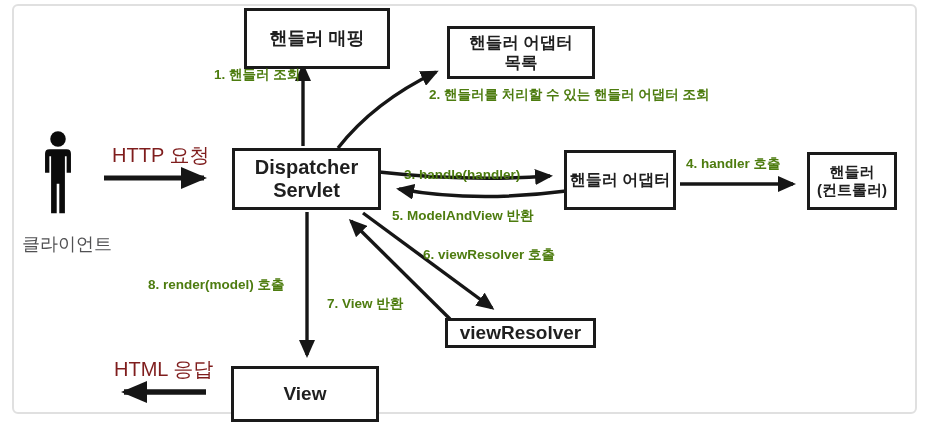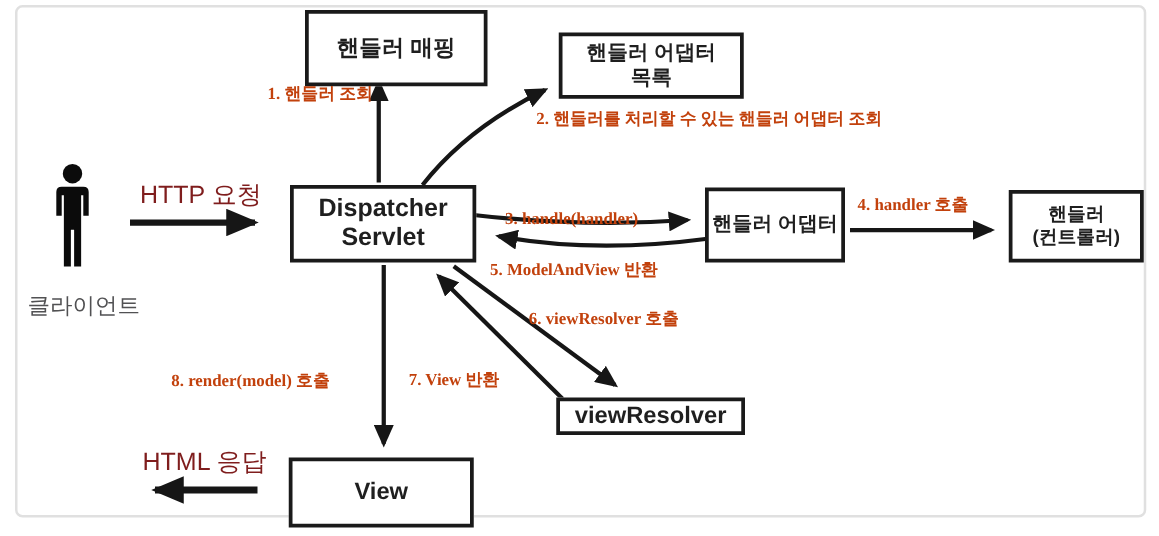--- a/index.html
+++ b/index.html
@@ -8,32 +8,32 @@
   .frame{position:absolute;left:12px;top:4px;width:901px;height:406px;
          border:2px solid #e0e0e0;border-radius:6px;background:#ffffff;}
   svg.arrows{position:absolute;left:0;top:0;z-index:1;}
   .node{position:absolute;z-index:2;background:#ffffff;border:3px solid #1a1a1a;
         display:flex;flex-direction:column;align-items:center;justify-content:center;
         font-weight:bold;color:#1f1f1f;text-align:center;line-height:1.2;box-sizing:border-box;}
   .node-handler-mapping{left:232px;top:8px;width:146px;height:61px;font-size:18px;margin-left:12px;}
   .node-handler-adapter-list{left:447px;top:26px;width:148px;height:53px;font-size:16.5px;}
   .node-dispatcher{left:232px;top:148px;width:149px;height:62px;font-size:20px;line-height:1.15;}
   .node-handler-adapter{left:564px;top:150px;width:112px;height:60px;font-size:16px;}
-  .node-controller{left:807px;top:152px;width:108px;height:58px;font-size:15px;}
+  .node-controller{left:807px;top:152px;width:90px;height:58px;font-size:15px;}
   .node-view-resolver{left:445px;top:318px;width:151px;height:30px;font-size:19px;}
   .node-view{left:231px;top:366px;width:148px;height:56px;font-size:19px;}
-  .step{position:absolute;z-index:3;font-weight:bold;color:#c2410c;font-size:13.5px;white-space:nowrap;font-family:Liberation Serif, serif;}
+  .step{position:absolute;z-index:3;font-weight:bold;color:#4d7c0f;font-size:13.5px;white-space:nowrap;}
   .s1{left:214px;top:66px;}
   .s2{left:429px;top:86px;}
   .s3{left:404px;top:149px;margin-top:18px;}
   .s4{left:686px;top:155px;}
   .s5{left:392px;top:207px;}
   .s6{left:423px;top:246px;}
   .s7{left:327px;top:295px;}
-  .s8{left:137px;top:276px;margin-top:20px;}
+  .s8{left:148px;top:276px;}
   .biglabel{position:absolute;z-index:3;color:#7f1d1d;font-size:20px;white-space:nowrap;}
   .http-label{left:112px;top:142px;}
   .html-label{left:114px;top:356px;}
   .client-label{position:absolute;z-index:3;left:22px;top:232px;color:#515153;font-size:18px;white-space:nowrap;}
   .person{position:absolute;z-index:2;left:39px;top:130px;}
 </style>
 </head>
 <body>
 
 <div class="frame"></div>

